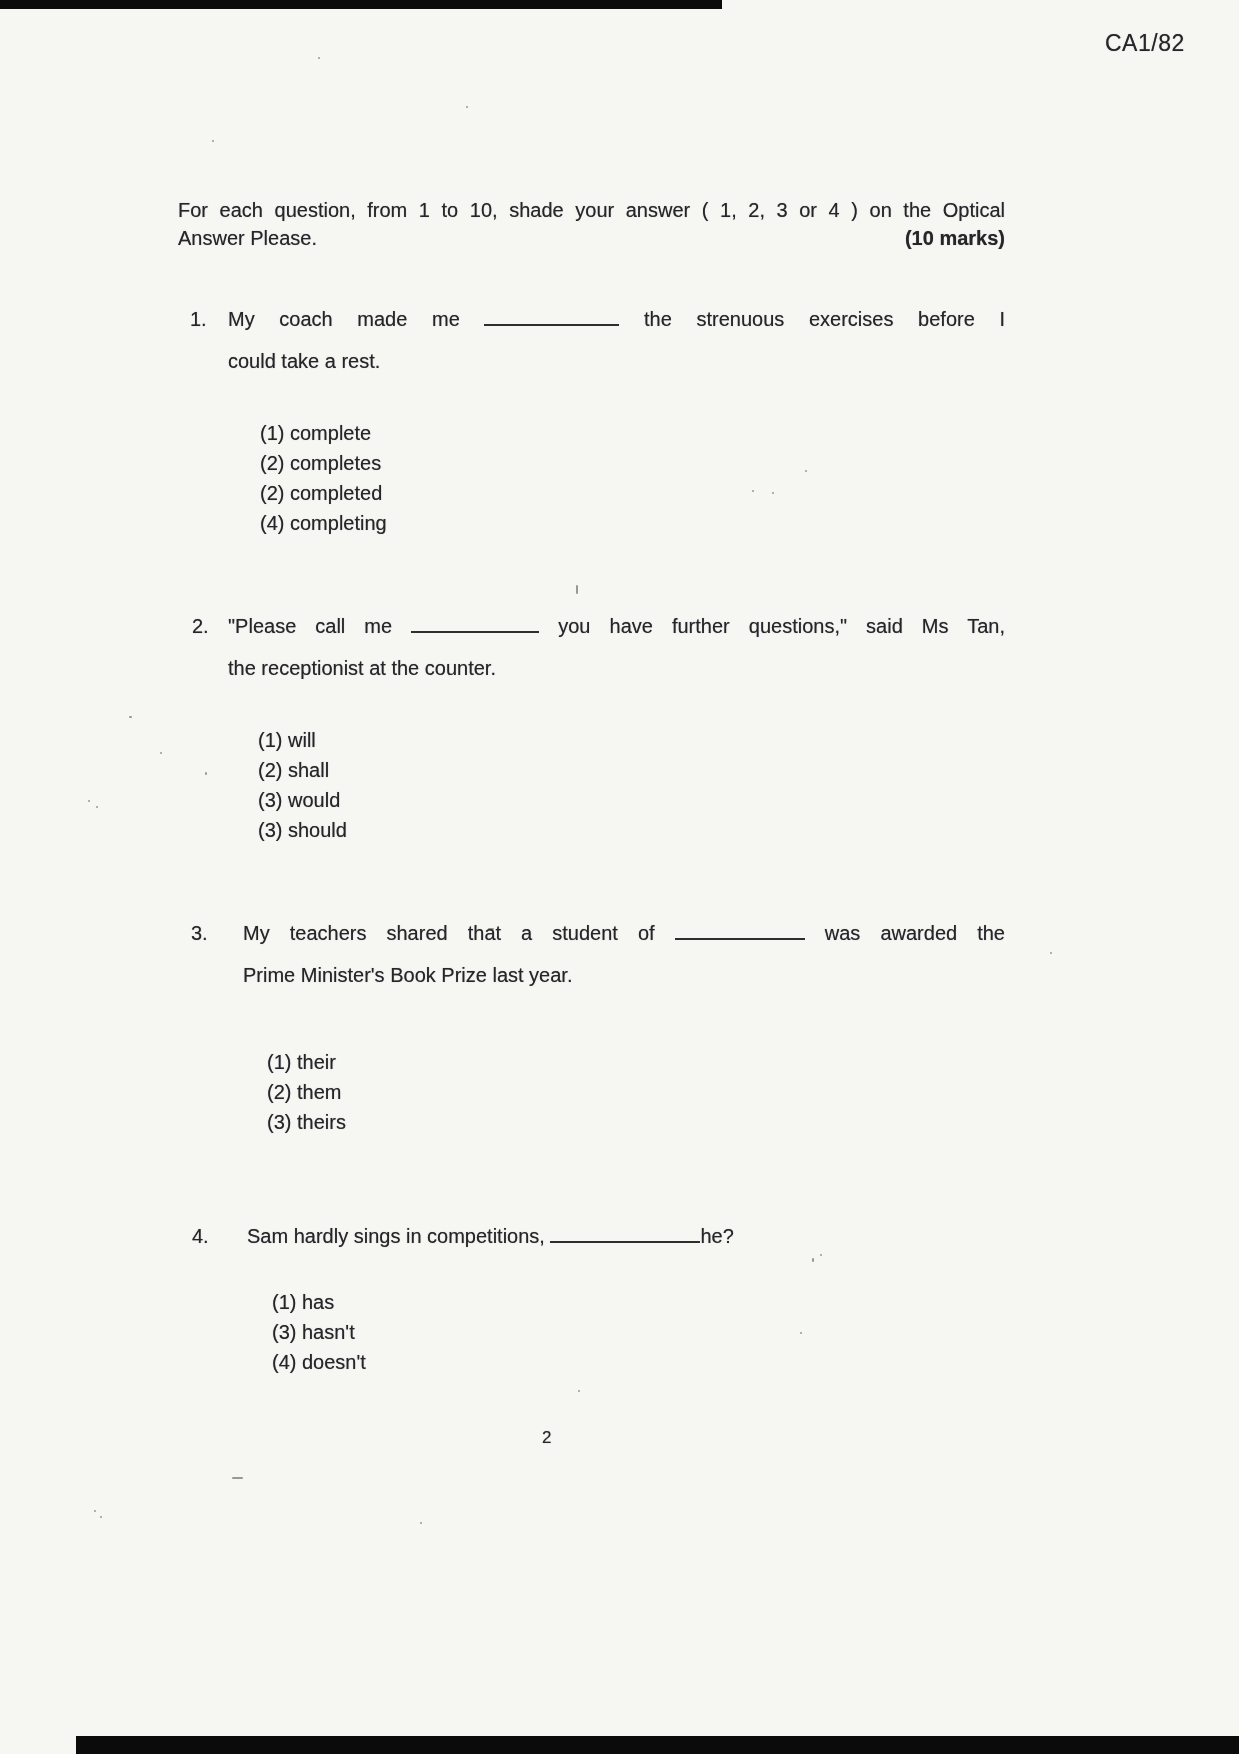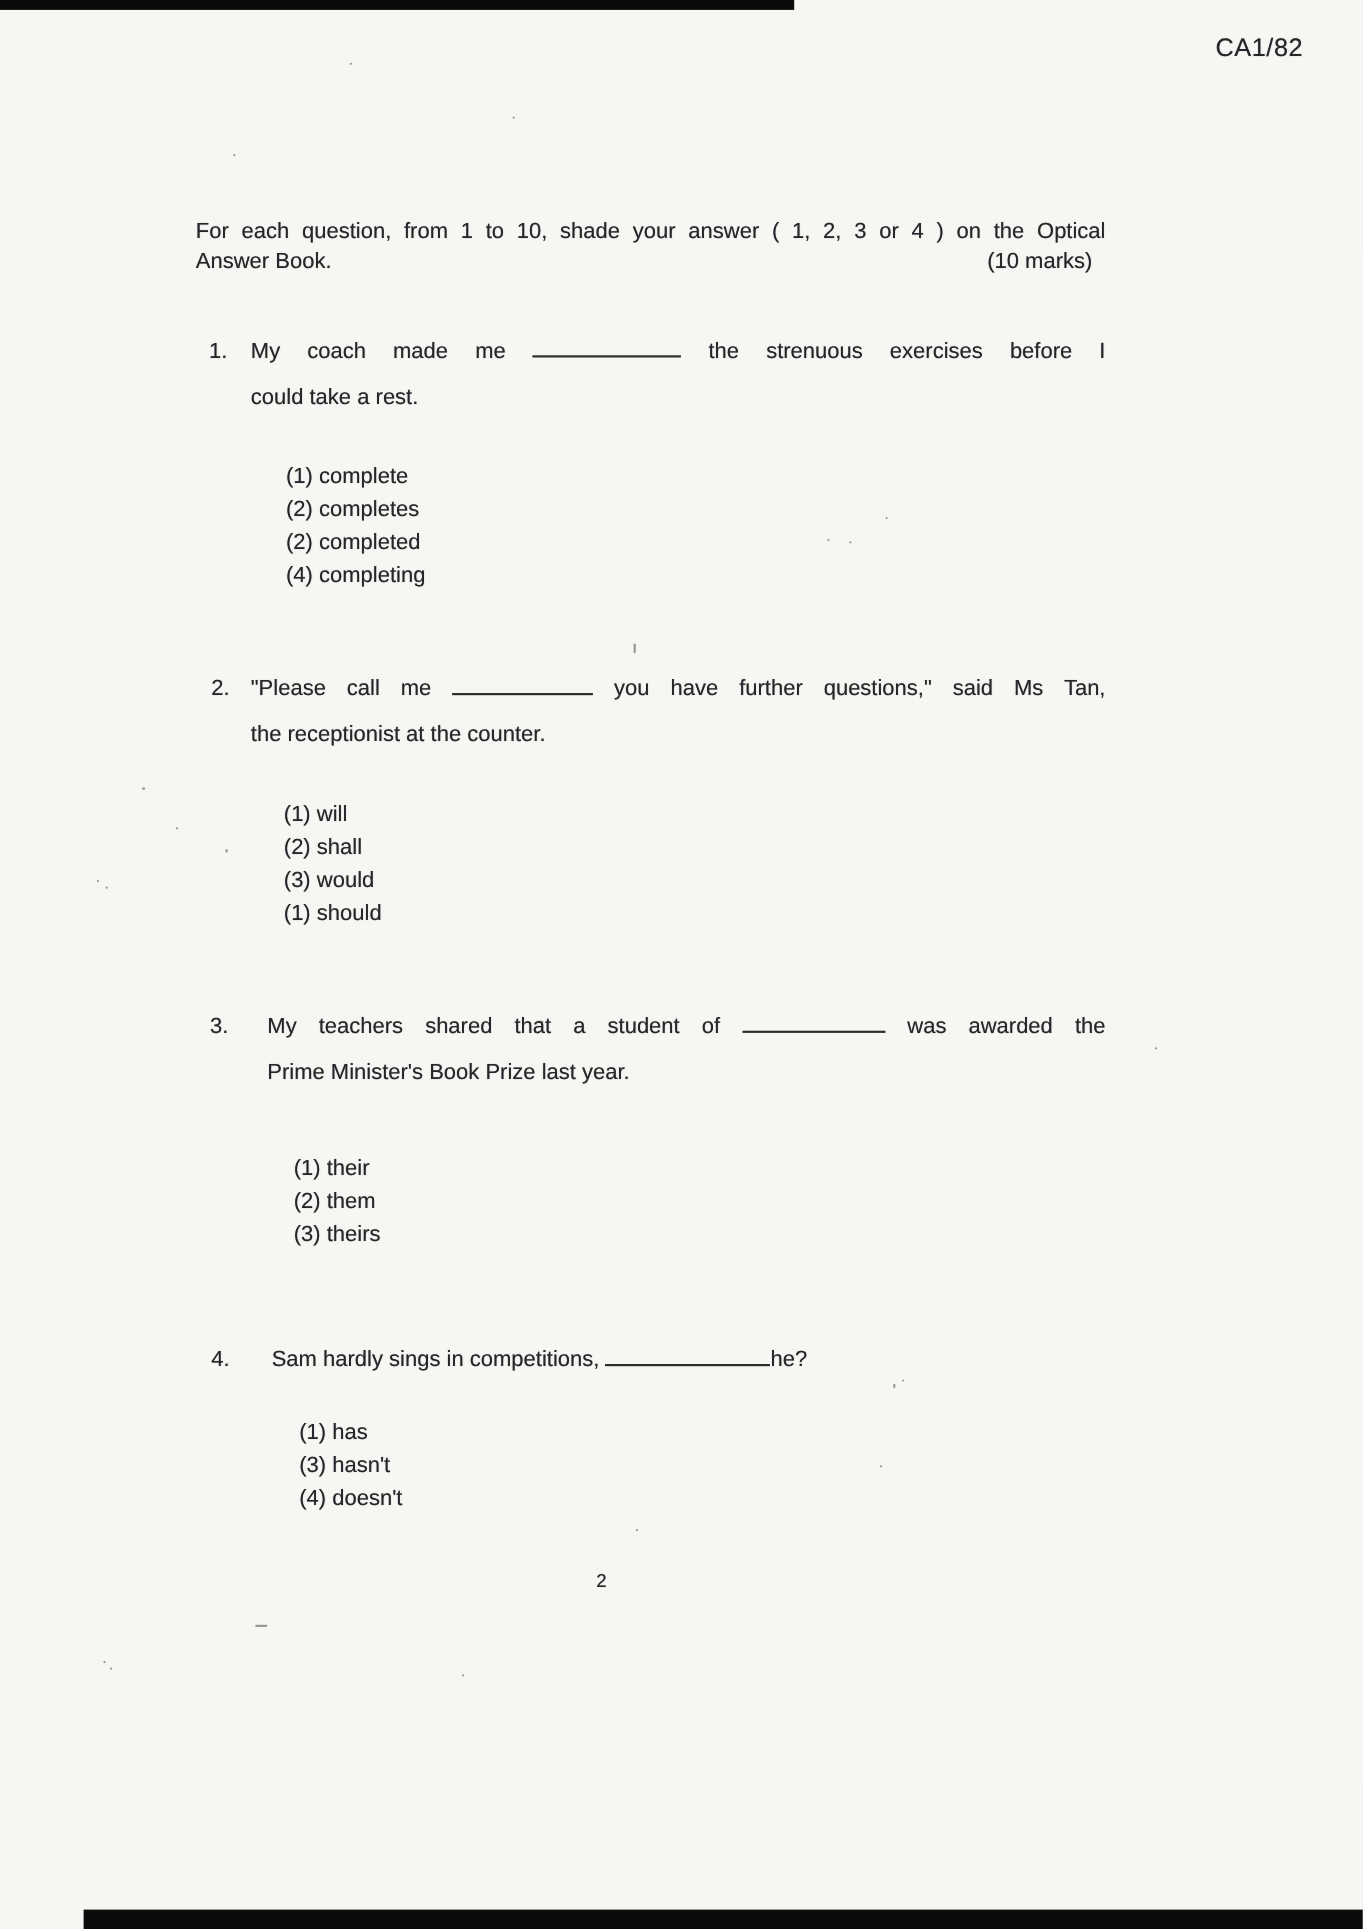--- a/index.html
+++ b/index.html
@@ -52,21 +52,21 @@
   }
   .instr-line1 {
     text-align: justify;
     text-align-last: justify;
     white-space: nowrap;
   }
   .instr-line1 { white-space: normal; }
   .instr-line2 { position: relative; }
   .marks {
     position: absolute;
-    right: 12px; top: 0;
+    right: 0; top: 0; font-weight: bold;
   }
   
   .question {
     position: absolute;
     font-size: 20px;
     line-height: 42px;
   }
   .q1 { left: 228px; top: 298px; width: 777px; }
   .q2 { left: 228px; top: 605px; width: 777px; }
   .q3 { left: 243px; top: 912px; width: 762px; }
@@ -144,21 +144,21 @@
   <div class="speck" style="top:1477px;left:232px;width:11px;height:2px"></div>
   <div class="speck" style="top:1510px;left:94px;width:2px;height:2px"></div>
   <div class="speck" style="top:1516px;left:100px;width:2px;height:2px"></div>
   <div class="speck" style="top:1522px;left:420px;width:2px;height:2px"></div>
 
   <div class="page-code">CA1/82</div>
 
   <div class="instructions">
     <div class="instr-line1">For each question, from 1 to 10, shade your answer ( 1, 2, 3 or 4 ) on the Optical</div>
     <div class="instr-line2">
-      <span>Answer Book.</span>
+      <span>Answer Please.</span>
       <span class="marks">(10 marks)</span>
     </div>
   </div>
 
   <div class="question q1">
     <span class="qnum">1.</span>
     <div class="q-line1">
       <span>My coach made me</span>
       <span class="blank blank-q1"></span>
       <span>the strenuous exercises before I</span>
@@ -177,21 +177,21 @@
     <div class="q-line1">
       <span>"Please call me</span>
       <span class="blank blank-q2"></span>
       <span>you have further questions," said Ms Tan,</span>
     </div>
     <div class="q-line2">the receptionist at the counter.</div>
     <div class="options">
       <div>(1) will</div>
       <div>(2) shall</div>
       <div>(3) would</div>
-      <div>(1) should</div>
+      <div>(3) should</div>
     </div>
   </div>
 
   <div class="question q3">
     <span class="qnum">3.</span>
     <div class="q-line1">
       <span>My teachers shared that a student of</span>
       <span class="blank blank-q3"></span>
       <span>was awarded the</span>
     </div>

